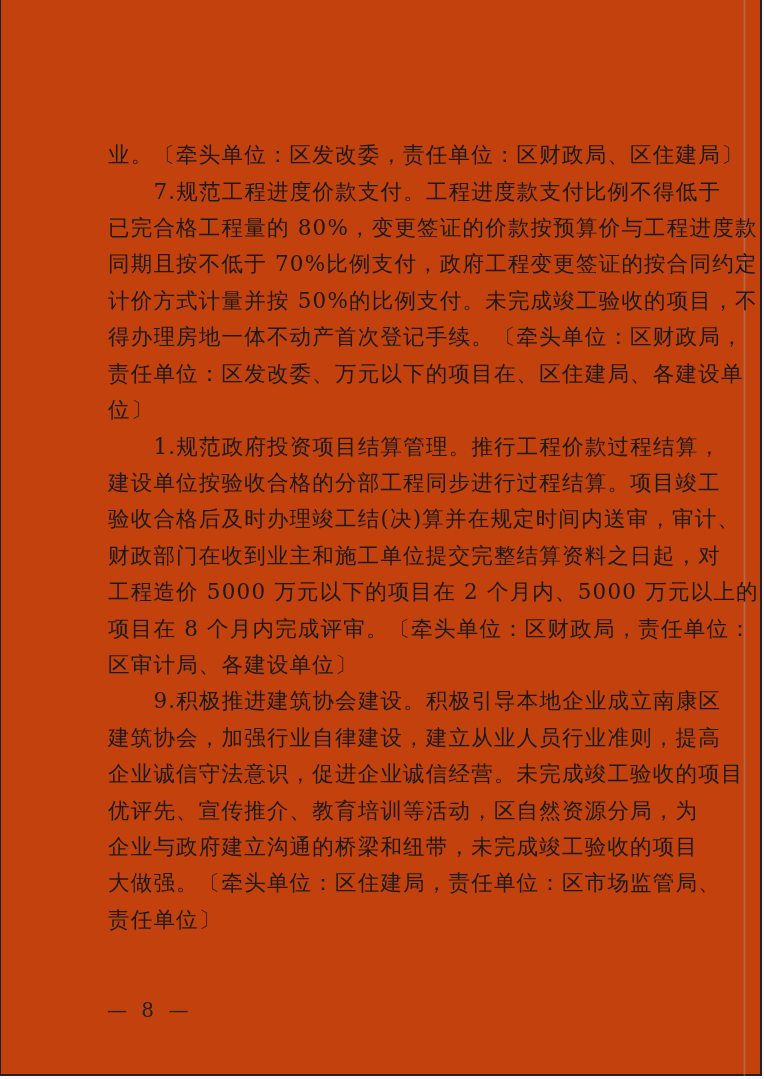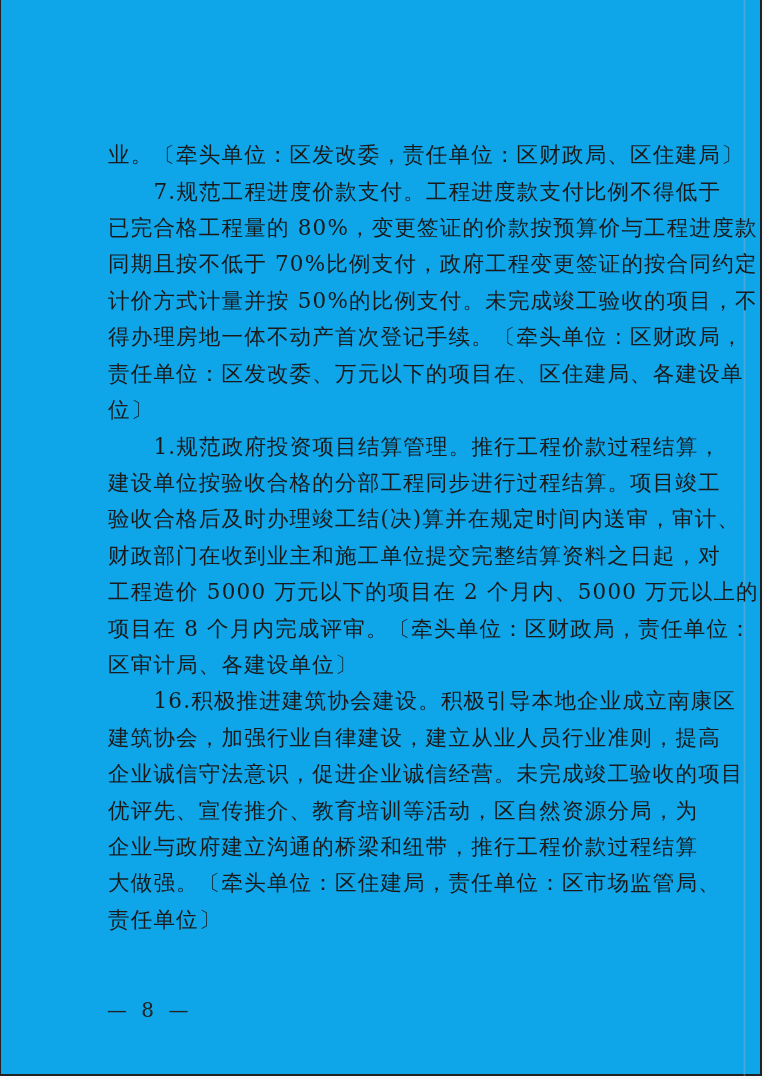--- a/index.html
+++ b/index.html
@@ -18,21 +18,21 @@
     .page {
       position: absolute;
       left: 0;
       top: 0;
       width: 762px;
       height: 1076px;
       border-left: 1px solid #222;
       border-right: 2px solid #222;
       border-bottom: 2px solid #222;
       box-sizing: border-box;
-      background: #0ea5e9;
+      background: #c2410c;
     }
     .edge-shadow {
       position: absolute;
       right: 14px;
       top: 0;
       width: 3px;
       height: 1076px;
       background: linear-gradient(to right, rgba(180,185,195,0) , rgba(170,175,190,0.35), rgba(180,185,195,0));
     }
     .text-block {
@@ -73,23 +73,23 @@
     <div class="line" style="top:182px">得办理房地一体不动产首次登记手续。〔牵头单位：区财政局，</div>
     <div class="line" style="top:219px">责任单位：区发改委、万元以下的项目在、区住建局、各建设单</div>
     <div class="line" style="top:255px">位〕</div>
     <div class="line" style="top:292px">　　1.规范政府投资项目结算管理。推行工程价款过程结算，</div>
     <div class="line" style="top:328px">建设单位按验收合格的分部工程同步进行过程结算。项目竣工</div>
     <div class="line" style="top:364px">验收合格后及时办理竣工结(决)算并在规定时间内送审，审计、</div>
     <div class="line" style="top:401px">财政部门在收到业主和施工单位提交完整结算资料之日起，对</div>
     <div class="line" style="top:437px">工程造价  5000 万元以下的项目在 2 个月内、5000 万元以上的</div>
     <div class="line" style="top:474px">项目在 8 个月内完成评审。〔牵头单位：区财政局，责任单位：</div>
     <div class="line" style="top:510px">区审计局、各建设单位〕</div>
-    <div class="line" style="top:546px">　　16.积极推进建筑协会建设。积极引导本地企业成立南康区</div>
+    <div class="line" style="top:546px">　　9.积极推进建筑协会建设。积极引导本地企业成立南康区</div>
     <div class="line" style="top:583px">建筑协会，加强行业自律建设，建立从业人员行业准则，提高</div>
     <div class="line" style="top:619px">企业诚信守法意识，促进企业诚信经营。未完成竣工验收的项目</div>
     <div class="line" style="top:656px">优评先、宣传推介、教育培训等活动，区自然资源分局，为</div>
-    <div class="line" style="top:692px">企业与政府建立沟通的桥梁和纽带，推行工程价款过程结算</div>
+    <div class="line" style="top:692px">企业与政府建立沟通的桥梁和纽带，未完成竣工验收的项目</div>
     <div class="line" style="top:728px">大做强。〔牵头单位：区住建局，责任单位：区市场监管局、</div>
     <div class="line" style="top:765px">责任单位〕</div>
   </div>
 
   <div class="page-number">— 8 —</div>
 </div>
 
 </body></html>

